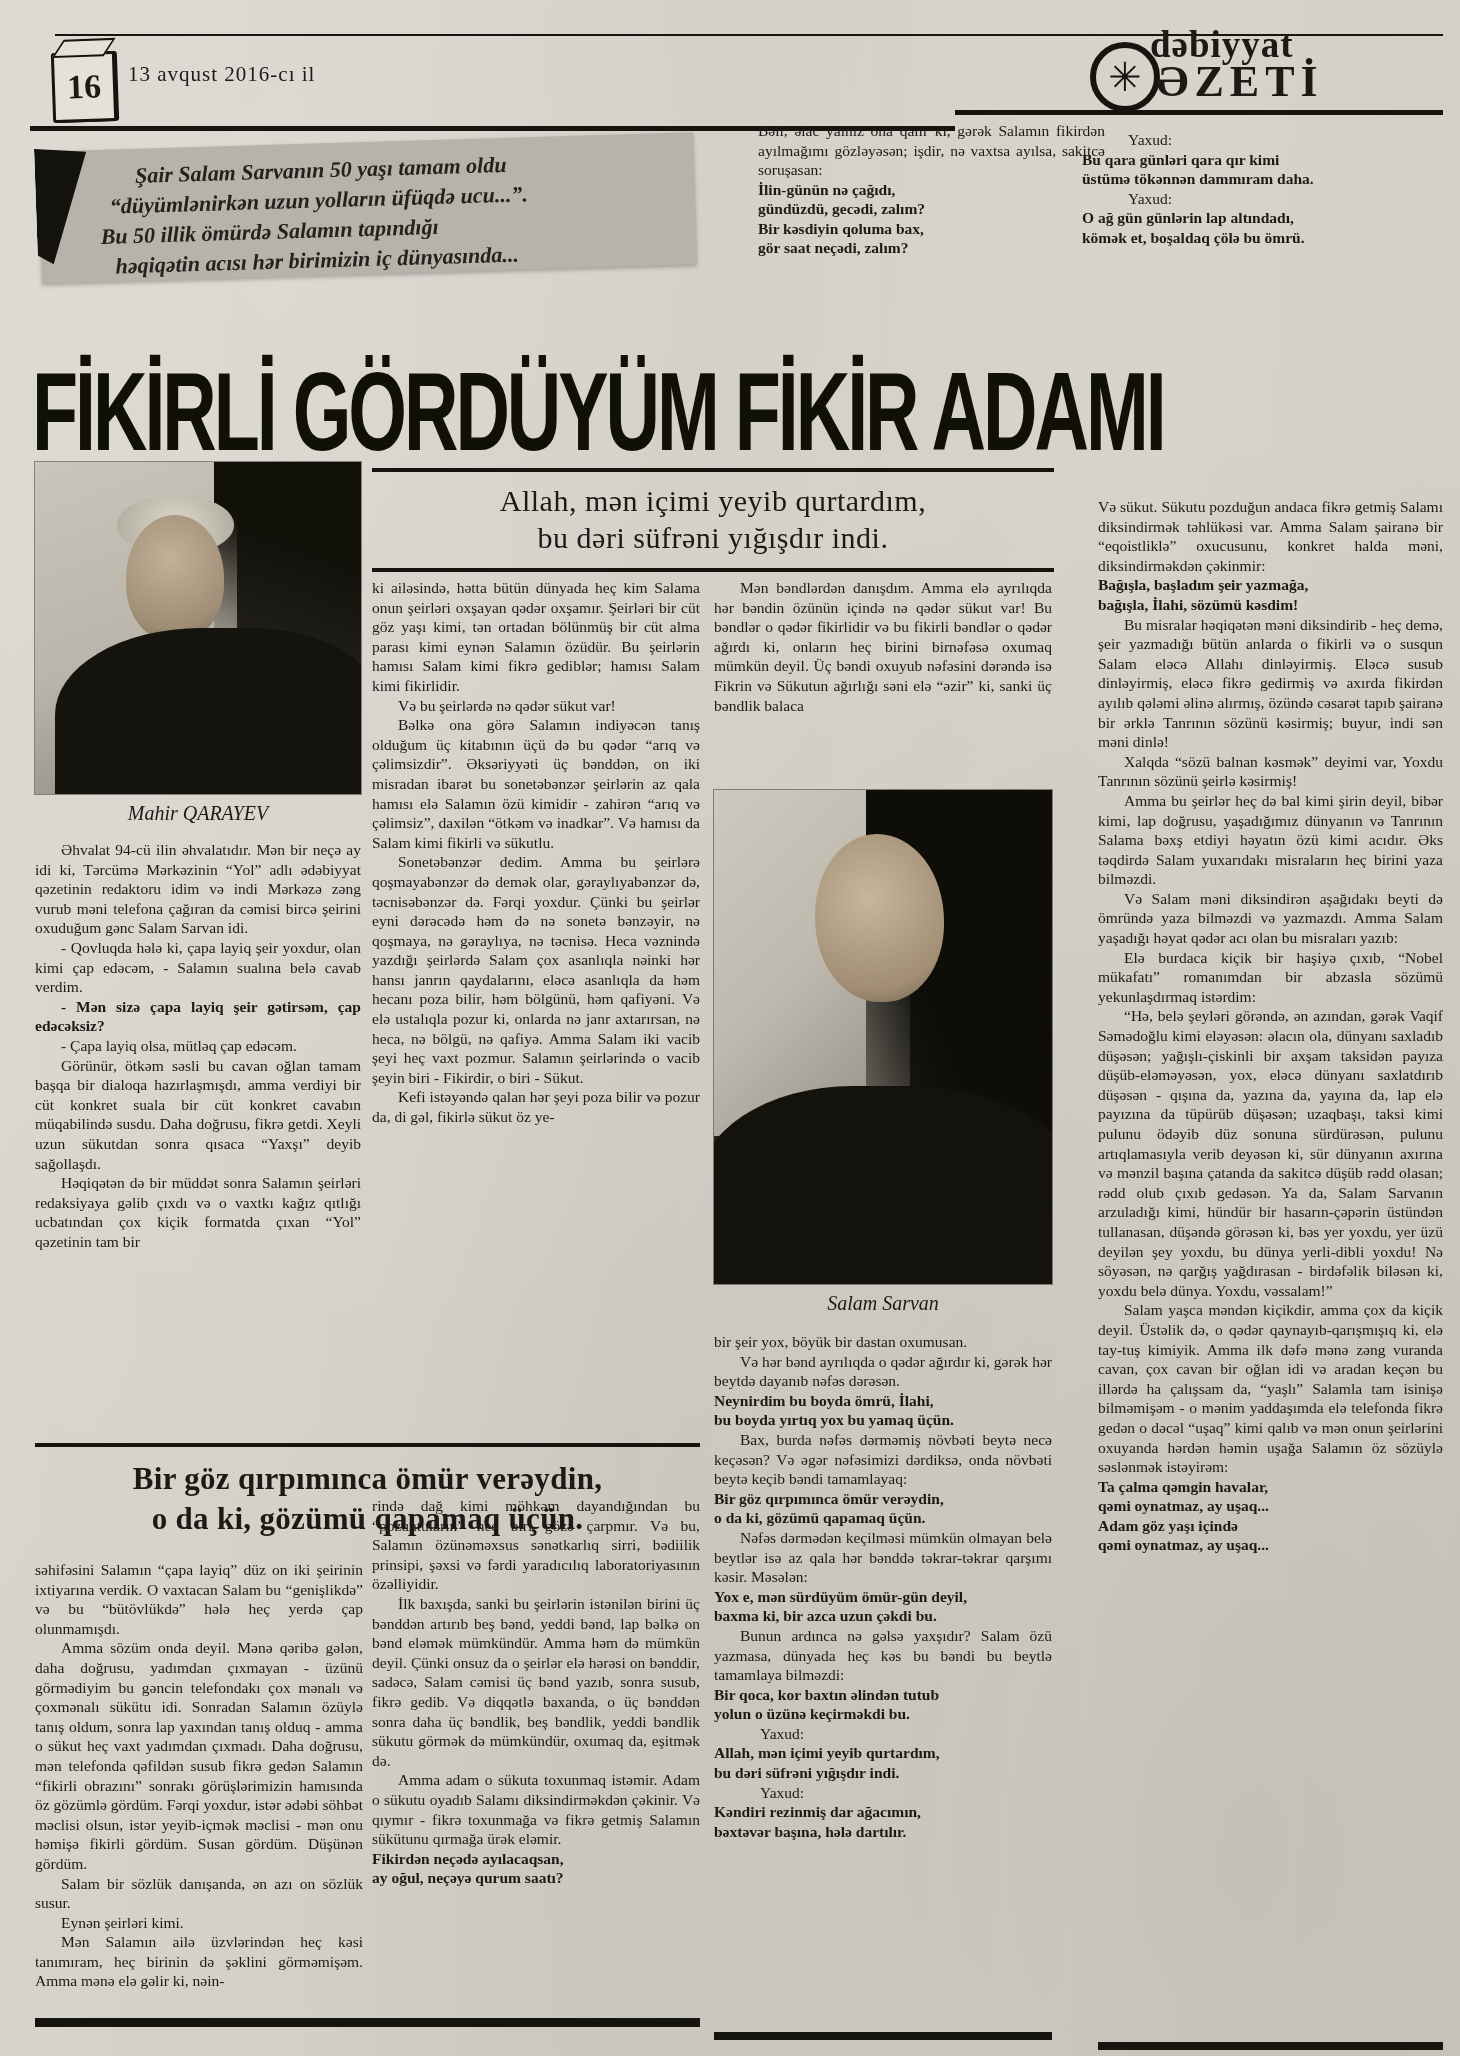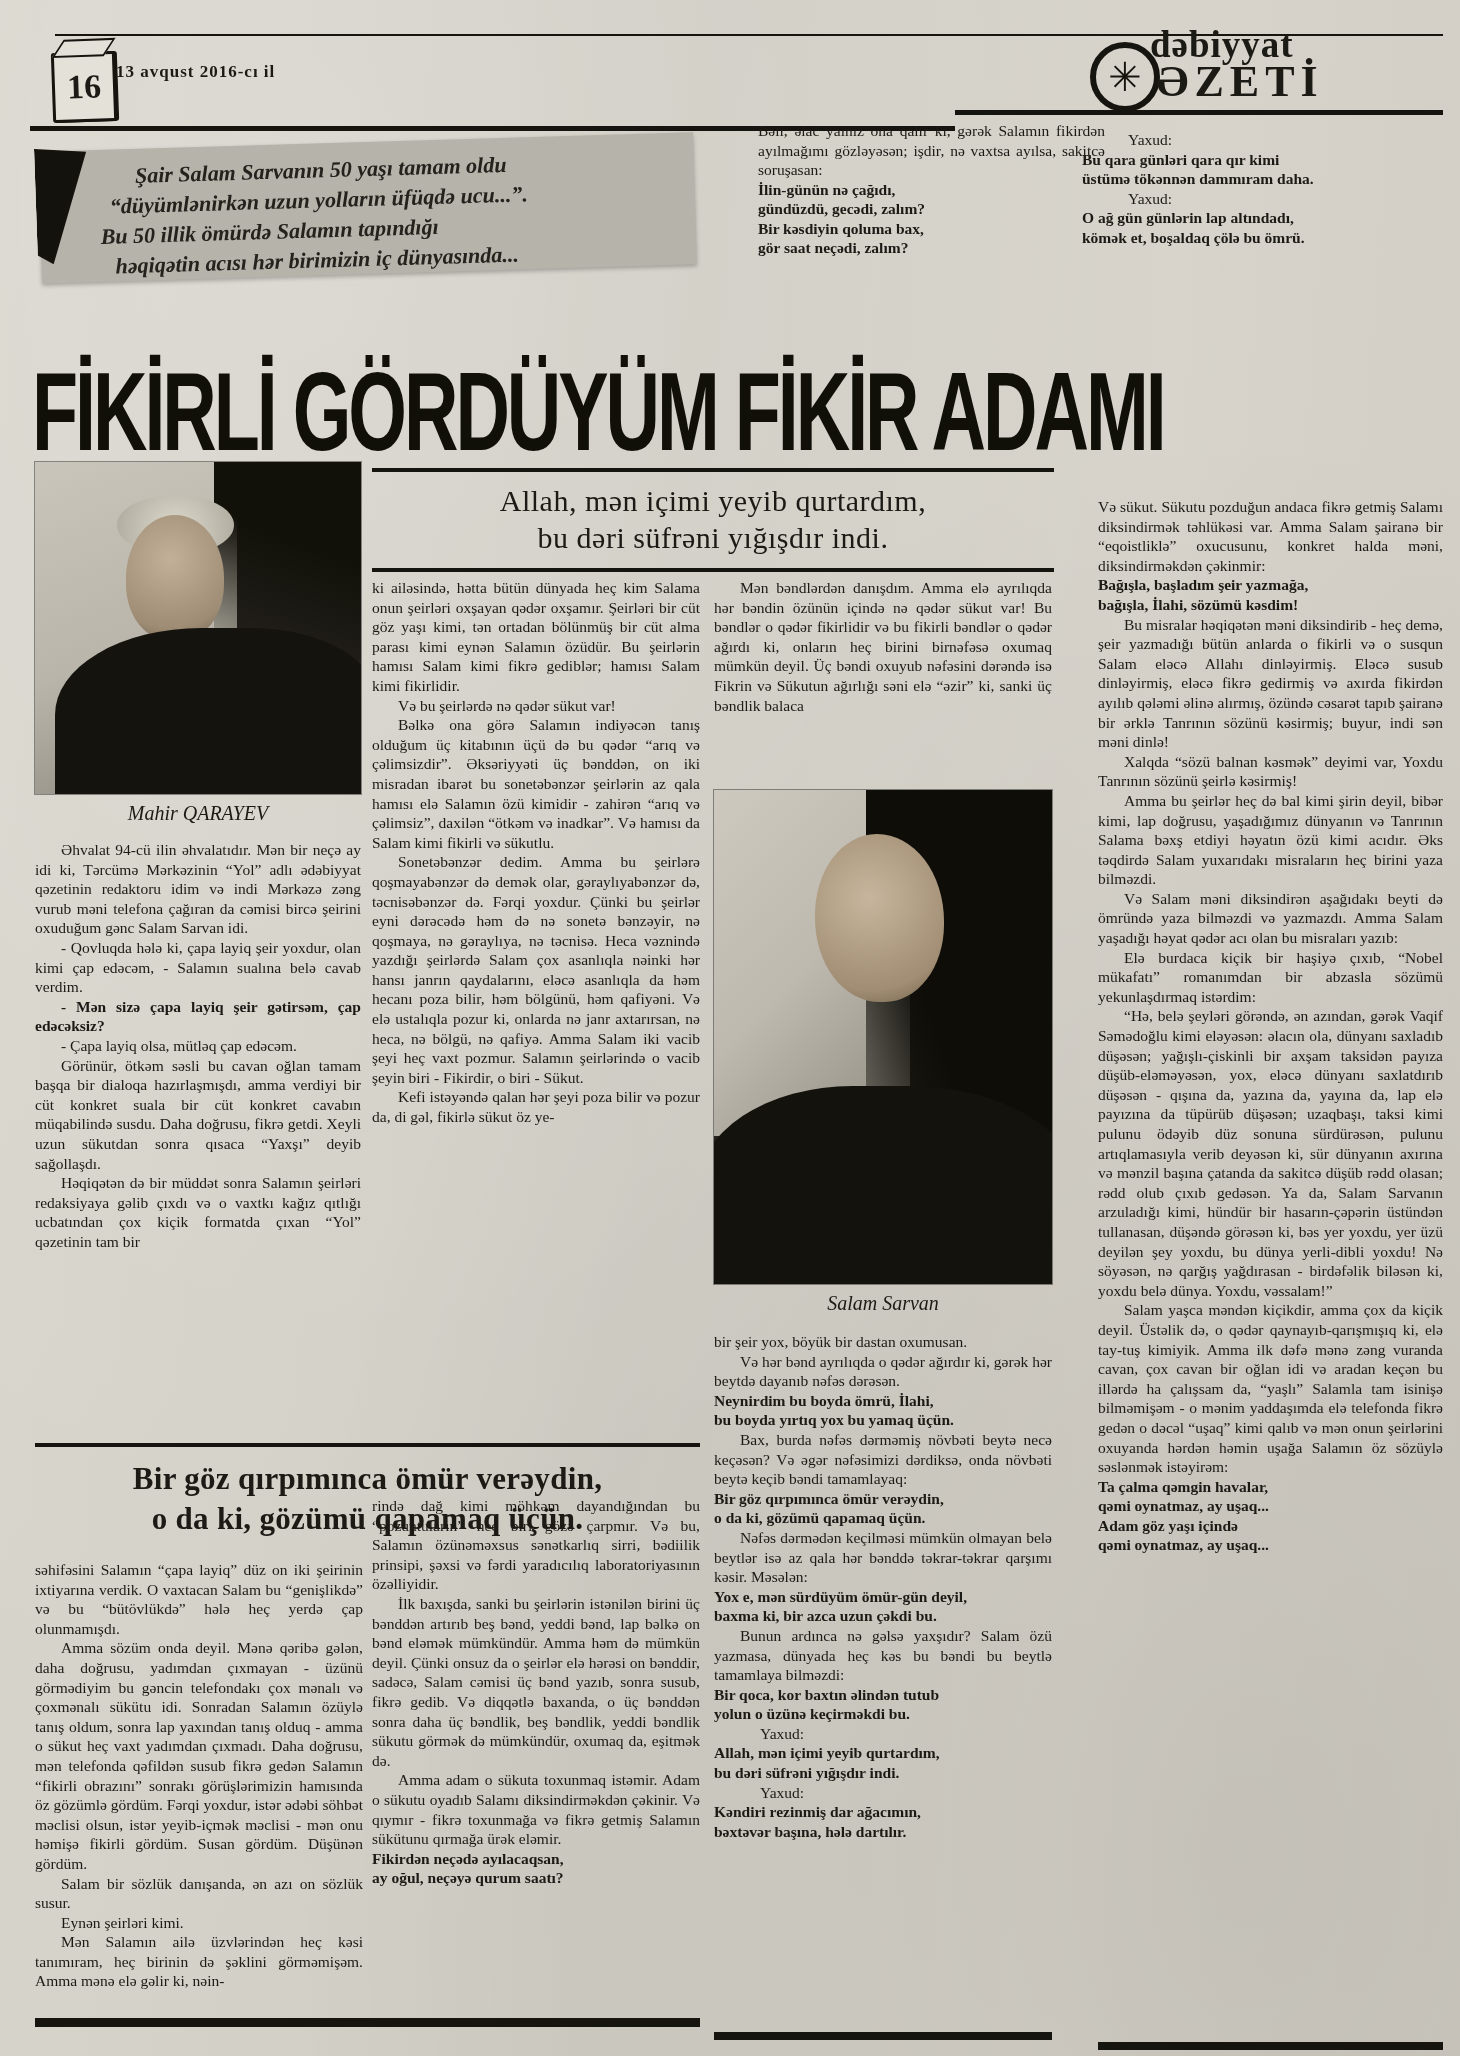--- a/index.html
+++ b/index.html
@@ -11,21 +11,21 @@
       linear-gradient(94deg,#d8d5cc,#cfccc3 45%,#d7d3ca 75%,#d2cec5);
     color:#1c1a15;}
   .rule{position:absolute;background:#16140f;}
   
   .pagenum-box{position:absolute;left:52px;top:52px;width:58px;height:64px;background:#e4e1d8;
     border:3px solid #16140f;border-radius:3px;transform:rotate(-2deg);
     display:flex;align-items:center;justify-content:center;box-shadow:2px 0 0 #16140f;}
   .pagenum-box:before{content:"";position:absolute;top:-16px;left:4px;width:48px;height:14px;
     background:#e4e1d8;border:2px solid #16140f;transform:skewX(-35deg);}
   .pagenum{font-size:34px;font-weight:bold;font-family:"Liberation Serif",serif;}
-  .issue-date{position:absolute;left:116px;top:62px;font-size:17px;font-weight:bold;letter-spacing:1px;}
+  .issue-date{position:absolute;left:128px;top:62px;font-size:21px;font-weight:normal;letter-spacing:1px;}
   .masthead{position:absolute;left:1090px;top:28px;width:330px;display:flex;align-items:flex-start;}
   .star-badge{width:58px;height:58px;border:6px solid #16140f;border-radius:50%;
     display:flex;align-items:center;justify-content:center;font-size:40px;line-height:1;
     color:#16140f;margin-top:14px;font-family:"DejaVu Sans",sans-serif;}
   .masthead-text{margin-left:-10px;display:flex;flex-direction:column;align-items:flex-start;}
   .logo-l1{font-size:37px;font-weight:bold;letter-spacing:1px;line-height:34px;}
   .logo-l2{font-size:44px;font-weight:bold;letter-spacing:6px;line-height:40px;margin-left:6px;}
   
   .lede-box{position:absolute;left:40px;top:142px;width:655px;height:132px;background:#b6b3ab;
     transform:rotate(-1.7deg);box-shadow:0 2px 4px rgba(0,0,0,.25);}

